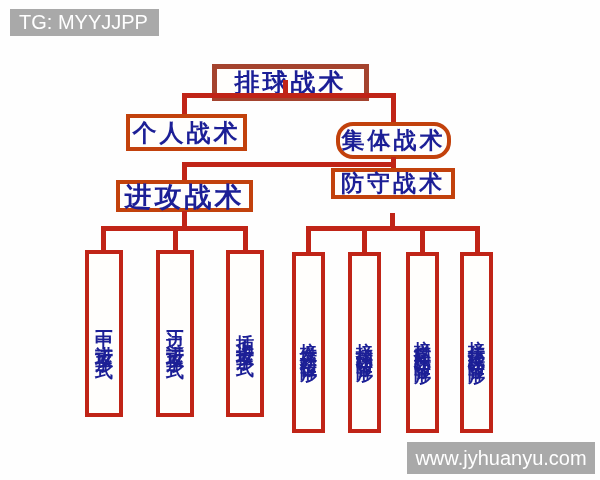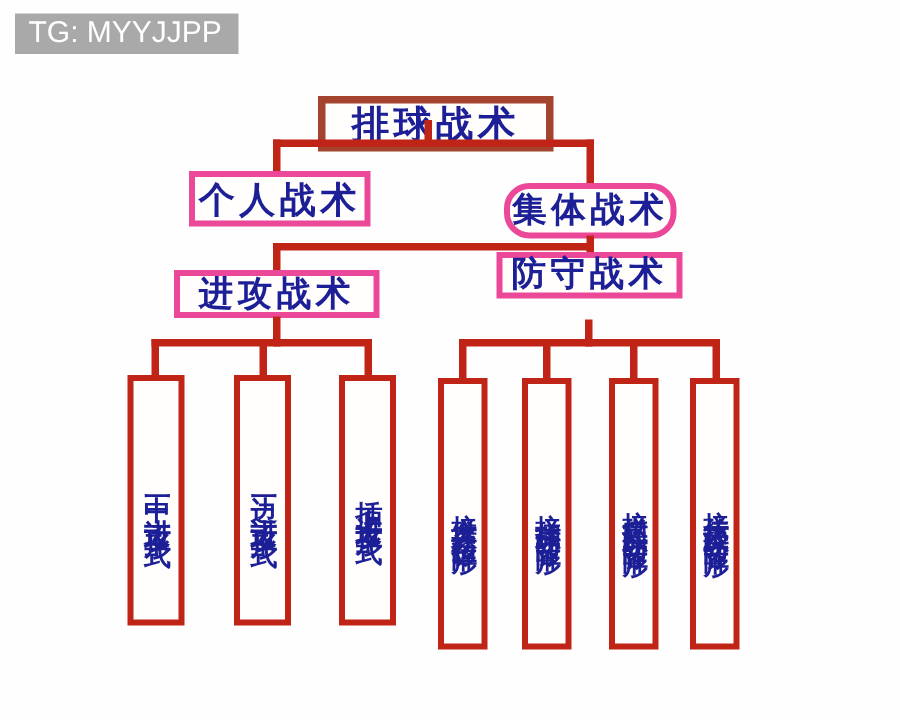--- a/index.html
+++ b/index.html
@@ -13,28 +13,28 @@
     position:absolute;background:#a9a9a9;color:#ffffff;
     display:flex;align-items:center;
     font-family:"Liberation Sans", sans-serif;
   }
   .badge-tg{left:10px;top:9px;width:140px;height:27px;font-size:20px;padding-left:9px;text-align:right;}
   .badge-site{left:407px;top:442px;width:188px;height:32px;font-size:20px;justify-content:center;}
   
   .line{position:absolute;background:#c02417;}
   
   .hbox{
-    position:absolute;box-sizing:border-box;border:4px solid #ec4899;background:#fffefc;
+    position:absolute;box-sizing:border-box;border:4px solid #c2410c;background:#fffefc;
     color:#1c1f96;font-weight:bold;display:flex;align-items:center;justify-content:center;
     letter-spacing:3px;line-height:1;white-space:nowrap;
   }
   #box-root{left:212px;top:44px;width:157px;height:37px;font-size:25px;border-color:#a4432e;border-width:5px;margin-top:20px;}
   #box-personal{left:126px;top:114px;width:121px;height:37px;font-size:24px;}
   #box-collective{left:336px;top:122px;width:115px;height:37px;font-size:23px;border-radius:17px;}
-  #box-attack{left:116px;top:180px;width:137px;height:32px;font-size:23px;}
+  #box-attack{left:116px;top:180px;width:137px;height:32px;font-size:27px;}
   #box-defense{left:331px;top:168px;width:124px;height:31px;font-size:23px;}
   
   .vbox{
     position:absolute;box-sizing:border-box;border:4px solid #c02417;background:#fffefc;
     color:#1c1f96;display:flex;align-items:center;justify-content:center;
   }
   .vbox span{
     writing-mode:vertical-lr;text-orientation:upright;
     font-family:"DejaVu Serif", serif;font-weight:bold;line-height:1;
   }
@@ -119,14 +119,15 @@
   <div class="vbox vgroup-defense" id="vb-d2">
     <span>接扣球防守阵形</span>
   </div>
   <div class="vbox vgroup-defense" id="vb-d3">
     <span>接拦回球防守阵形</span>
   </div>
   <div class="vbox vgroup-defense" id="vb-d4">
     <span>接传垫球防守阵形</span>
   </div>
 
+  <div class="badge badge-site">www.jyhuanyu.com</div>
 
 </div>
 
 </body></html>

